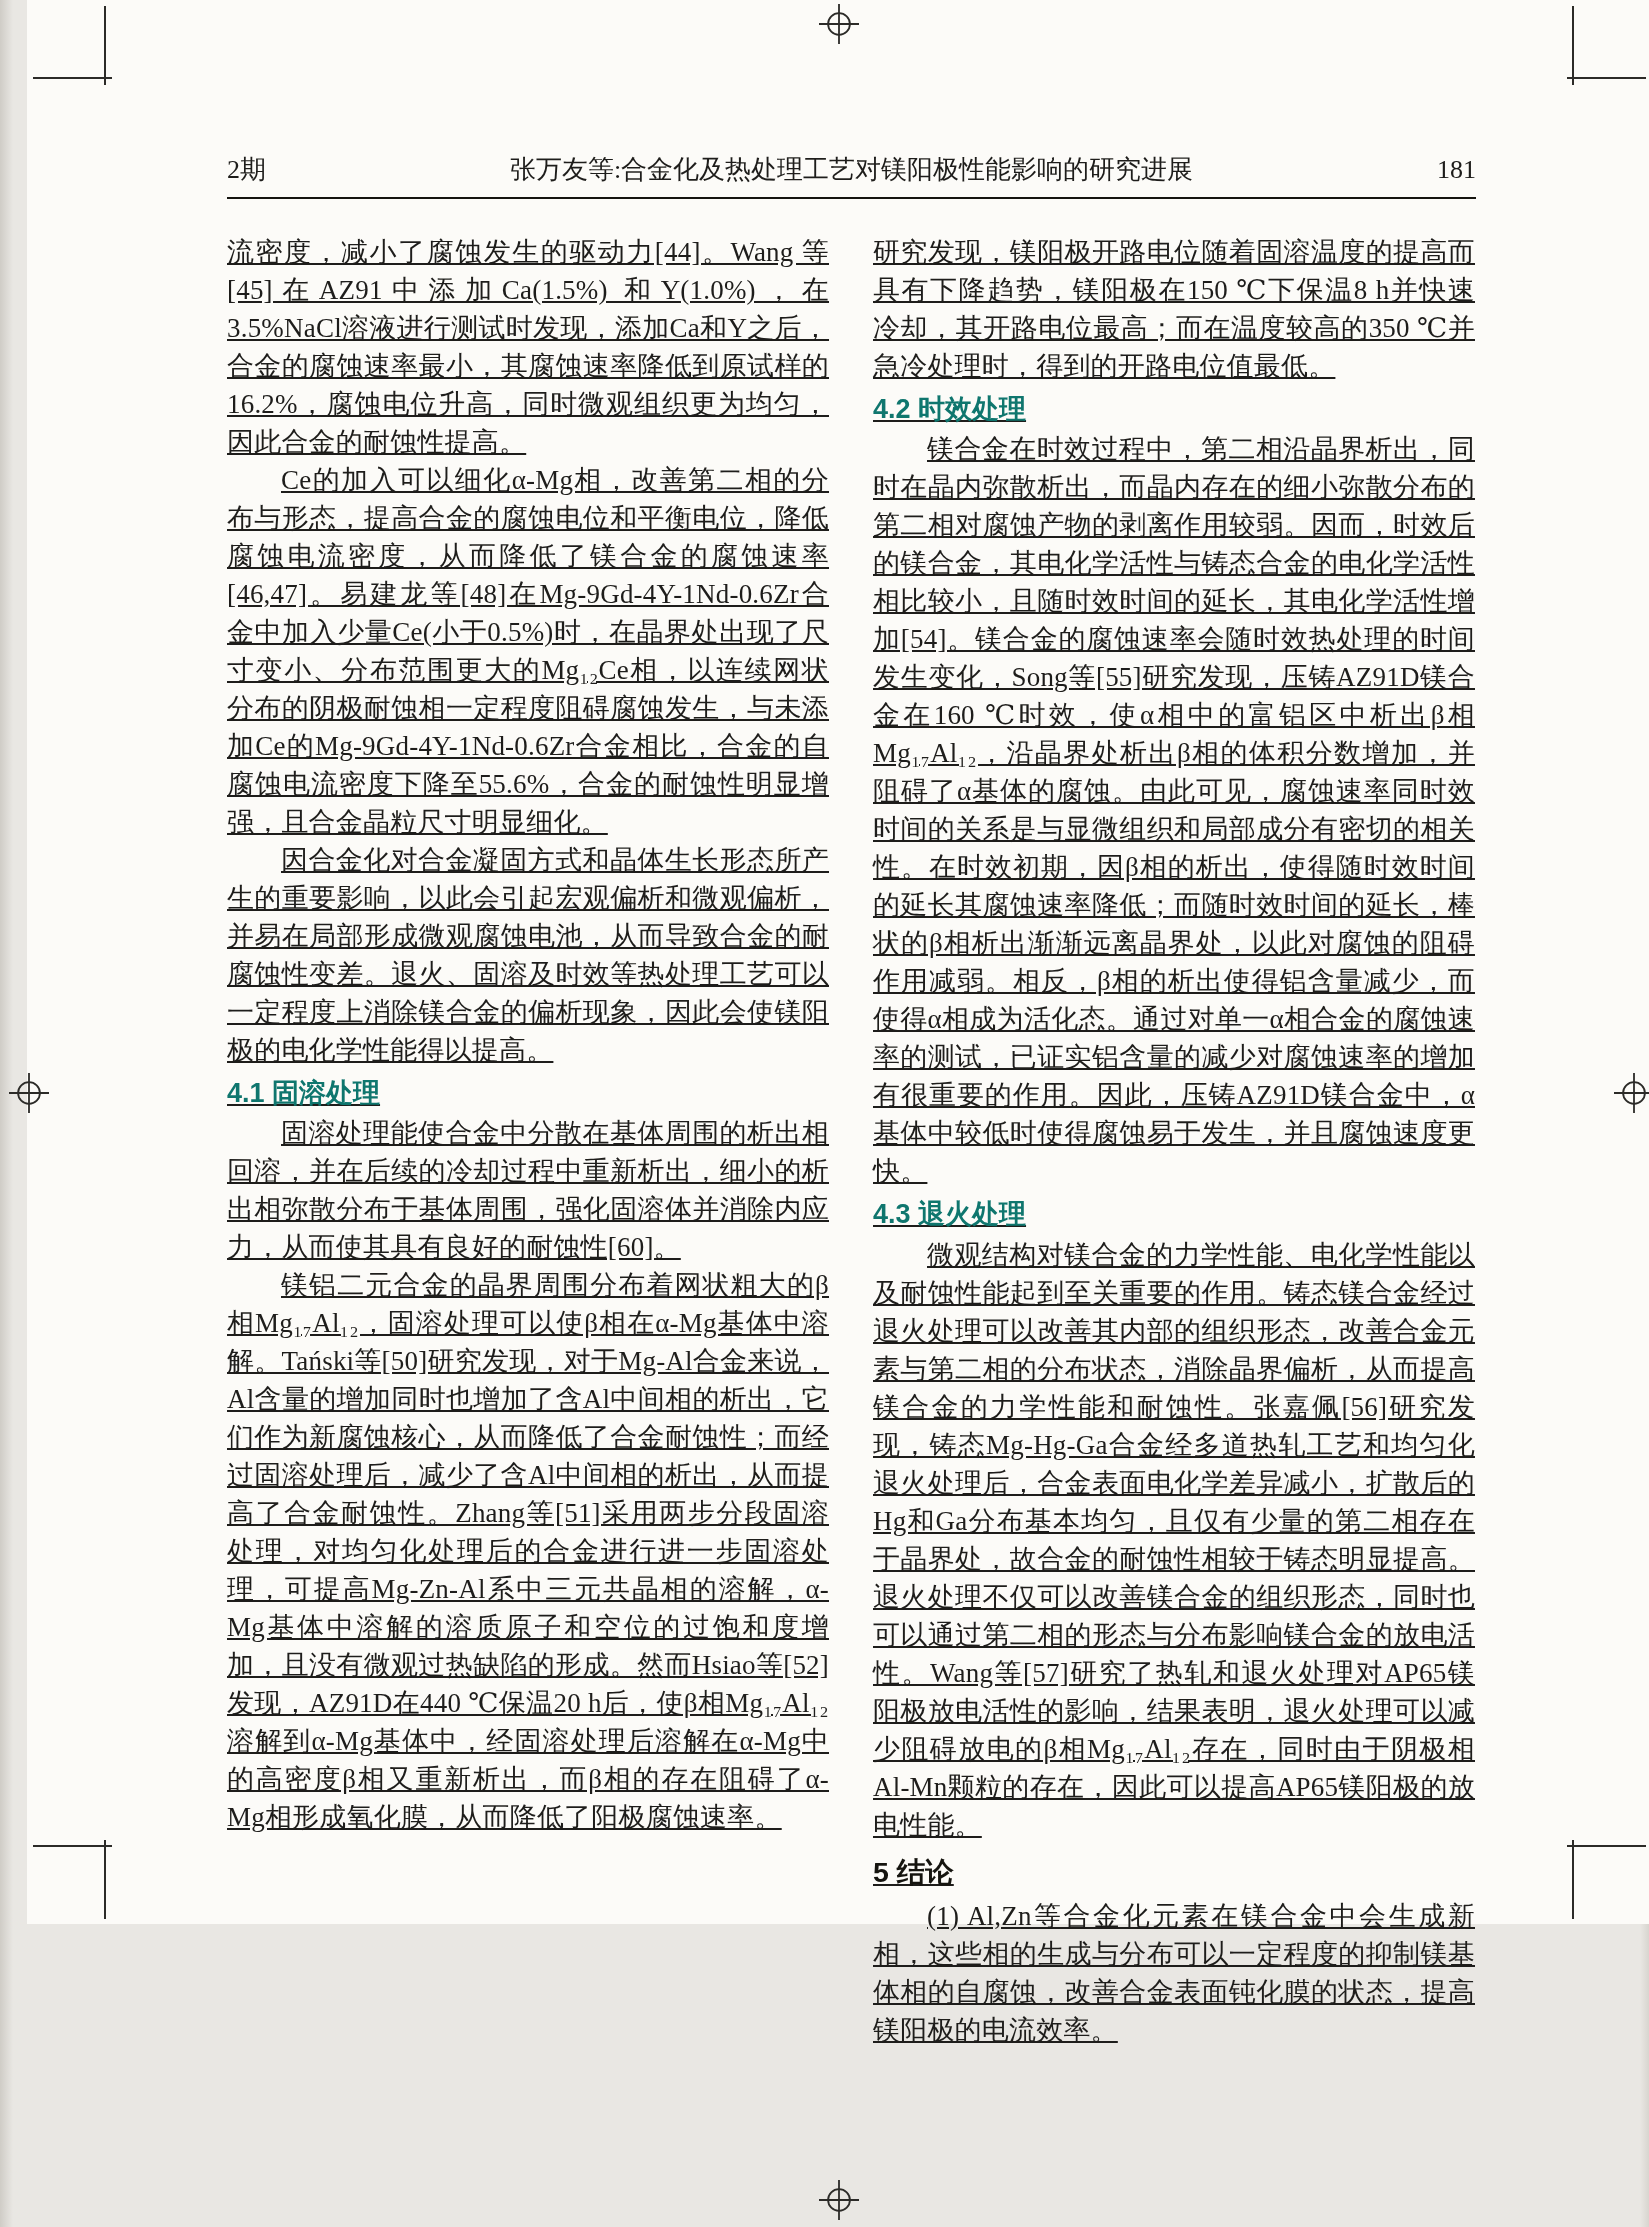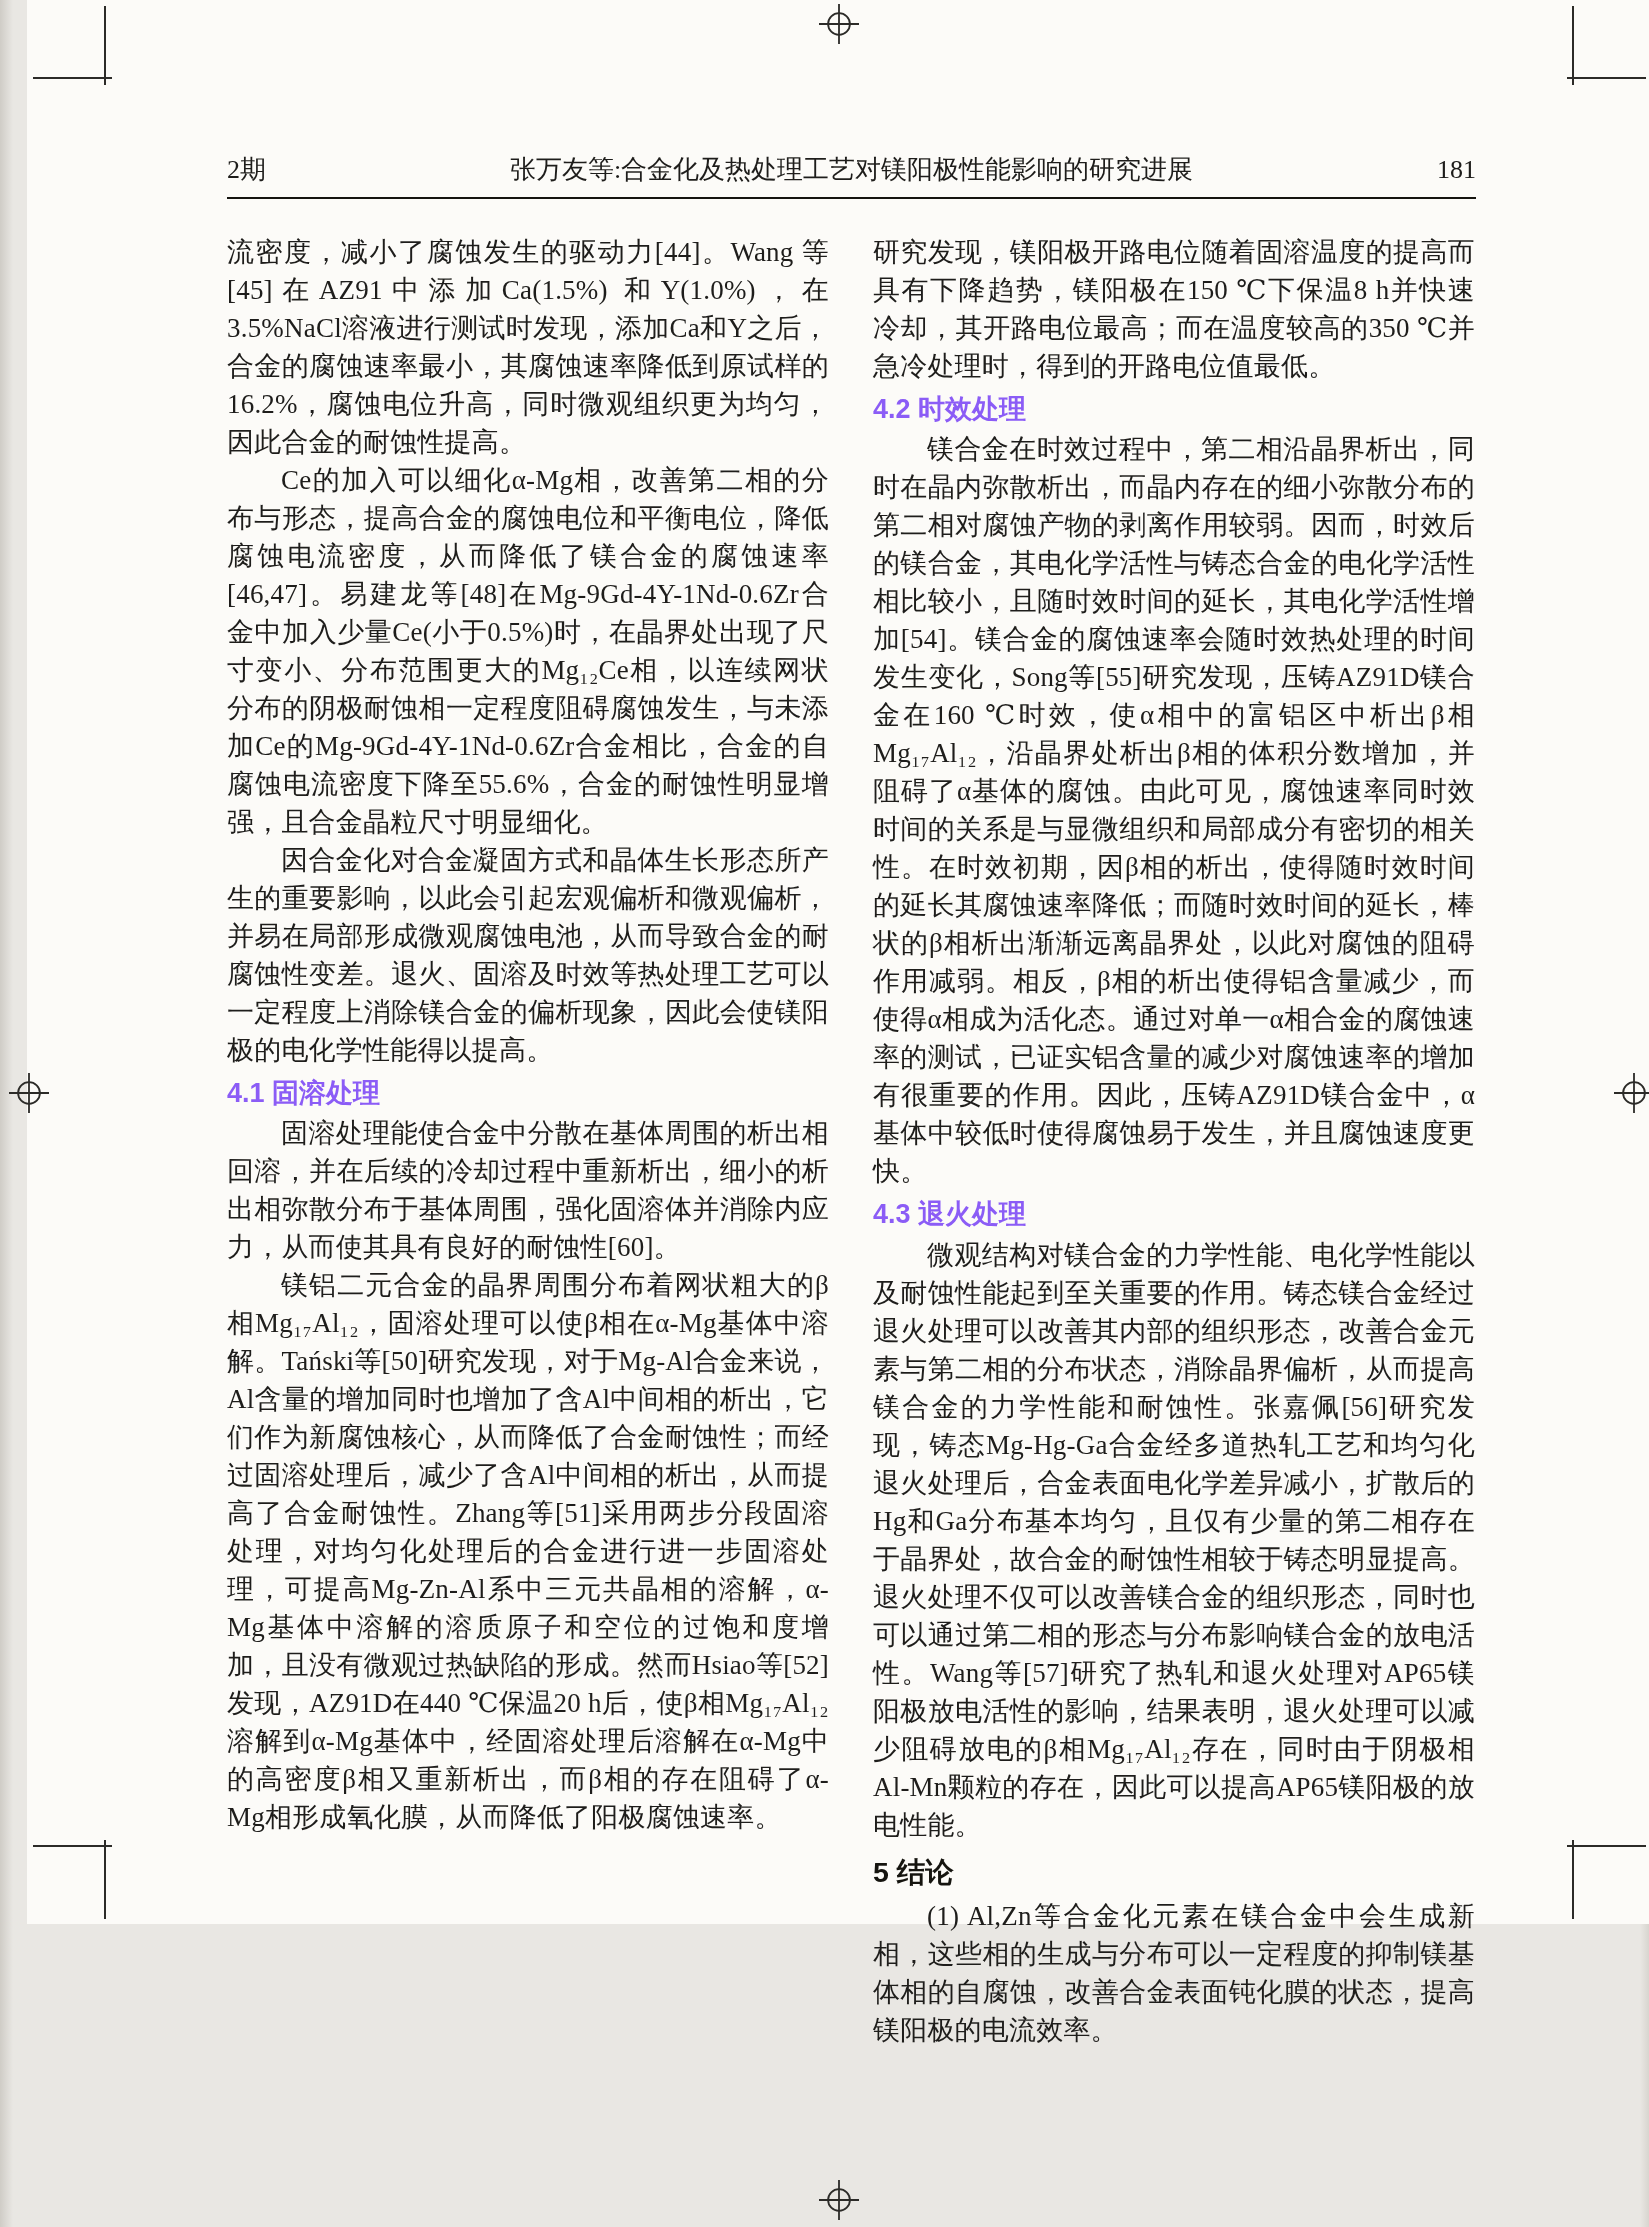--- a/index.html
+++ b/index.html
@@ -18,39 +18,39 @@
     display:flex;align-items:baseline;justify-content:space-between;
     font-size:26px;color:#1e1d1b;
   }
   .pg-header .mid{flex:1;text-align:center;}
   .header-rule{
     position:absolute;left:200px;top:197px;width:1249px;height:1.8px;background:#15140f;
   }
   
   .columns{
     position:absolute;left:200px;top:233px;width:1249px;
-    display:flex;gap:44px;color:#1e1d1b;
+    display:flex;gap:44px;color:#1e1d1b;text-decoration:underline;
   }
   .col{width:602px;}
   .col p{
     margin:0;font-size:27px;line-height:38px;
     text-align:justify;text-justify:inter-ideograph;
     letter-spacing:0.2px;
   }
   .indent{text-indent:2em;}
   .noindent{text-indent:0;}
   .sec{
     font-family:"Liberation Sans","DejaVu Sans",sans-serif;
     font-weight:bold;font-size:28.5px;line-height:42px;margin:7.3px 0 3.7px;
     color:#15140f;
   }
   .sub{
     font-family:"Liberation Sans","DejaVu Sans",sans-serif;
     font-weight:bold;font-size:27px;line-height:40px;margin:3.7px 0 1.8px;
-    color:#8b5cf6;
+    color:#0f766e;
   }
   h2,h3{padding:0;}
   
   .mark{position:absolute;}
   .mark svg{display:block;}
   .cropline{position:absolute;background:#2c2b28;}
   .scan-edge-left{
     position:absolute;left:0;top:0;width:13px;height:2228px;
     background:linear-gradient(90deg,#cfccc6,#e9e7e3);
   }

